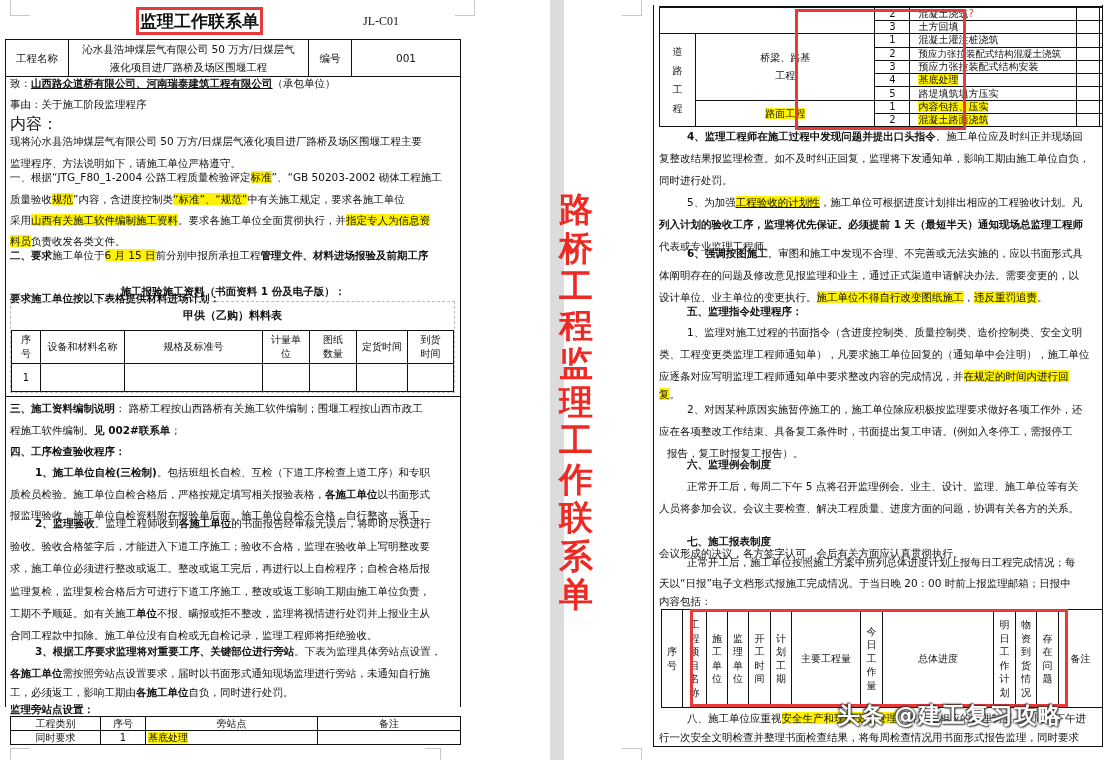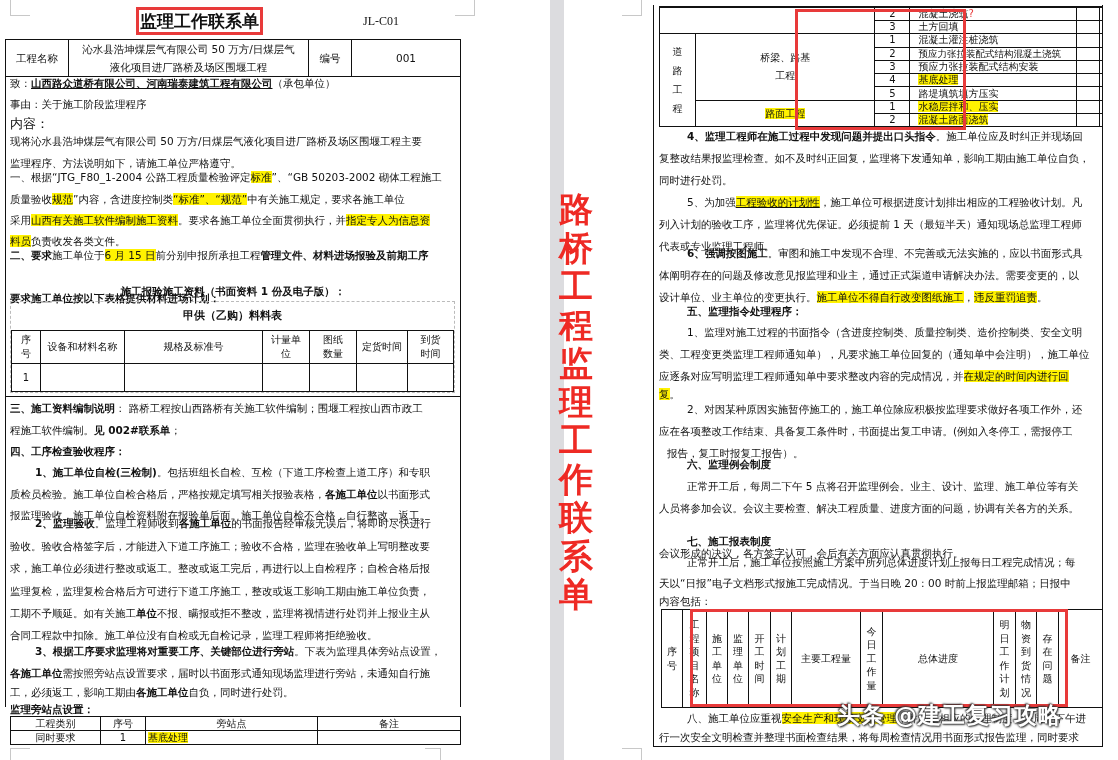--- a/index.html
+++ b/index.html
@@ -82,21 +82,21 @@
     <td style="width:43px;">编号</td>
     <td>001</td>
   </tr>
 </tbody>
   </table>
 
 <div class="p p-left" style="top:72px;">
   <span>致：</span><span class="b u">山西路众道桥有限公司、河南瑞泰建筑工程有限公司</span><span>（承包单位）</span>
 </div>
 <div class="p p-left" style="top:93px;">事由：关于施工阶段监理程序</div>
-<div class="p p-left" style="top:113px;font-size:13px;">内容：</div>
+<div class="p p-left" style="top:113px;font-size:16px;">内容：</div>
 <div class="p p-left" style="top:130px;"> 现将沁水县浩坤煤层气有限公司 50 万方/日煤层气液化项目进厂路桥及场区围堰工程主要</div>
 <div class="p p-left" style="top:152px;">监理程序、方法说明如下，请施工单位严格遵守。</div>
 
 <div class="p p-left" style="top:166px;">
   <span>一、根据“JTG_F80_1-2004 公路工程质量检验评定</span><span class="hl">标准</span><span>”、“GB 50203-2002 砌体工程施工</span>
 </div>
 <div class="p p-left" style="top:188px;">
   <span>质量验收</span><span class="hl">规范</span><span>”内容，含进度控制类</span><span class="hl">“标准”、“规范”</span><span>中有关施工规定，要求各施工单位</span>
 </div>
 <div class="p p-left" style="top:209px;">
@@ -266,21 +266,21 @@
   </tr>
   <tr>
     <td>5</td>
     <td class="left">路堤填筑填方压实</td>
     <td></td>
         <td></td>
   </tr>
   <tr>
     <td rowspan="2"><span class="hl">路面工程</span></td>
     <td>1</td>
-    <td class="left"><span class="hl">水稳层拌和、压实</span></td>
+    <td class="left"><span class="hl">内容包括、压实</span></td>
     <td></td>
         <td></td>
   </tr>
   <tr>
     <td>2</td>
     <td class="left"><span class="hl">混凝土路面浇筑</span></td>
     <td></td>
         <td></td>
   </tr>
 </tbody>
@@ -289,21 +289,21 @@
 
 <div class="p p-right" style="top:125px;padding-left:28px;">
   <span class="b">4、监理工程师在施工过程中发现问题并提出口头指令</span><span>。施工单位应及时纠正并现场回</span>
 </div>
 <div class="p p-right" style="top:147px;">复整改结果报监理检查。如不及时纠正回复，监理将下发通知单，影响工期由施工单位自负，</div>
 <div class="p p-right" style="top:169px;">同时进行处罚。</div>
 
 <div class="p p-right" style="top:191px;padding-left:28px;">
   <span>5、为加强</span><span class="hl u">工程验收的计划性</span><span>，施工单位可根据进度计划排出相应的工程验收计划。凡</span>
 </div>
-<div class="p p-right" style="top:213px;">列入计划的验收工序，监理将优先保证。必须提前 1 天（最短半天）通知现场总监理工程师</div>
+<div class="p p-right" style="top:213px;font-weight:bold;">列入计划的验收工序，监理将优先保证。必须提前 1 天（最短半天）通知现场总监理工程师</div>
 <div class="p p-right" style="top:235px;">代表或专业监理工程师。</div>
 
 <div class="p p-right" style="top:242px;padding-left:28px;">
   <span class="b">6、强调按图施工</span><span>。审图和施工中发现不合理、不完善或无法实施的，应以书面形式具</span>
 </div>
 <div class="p p-right" style="top:264px;">体阐明存在的问题及修改意见报监理和业主，通过正式渠道申请解决办法。需要变更的，以</div>
 <div class="p p-right" style="top:286px;">
   <span>设计单位、业主单位的变更执行。</span><span class="hl">施工单位不得自行改变图纸施工</span><span>，</span><span class="hl">违反重罚追责</span><span>。</span>
 </div>
 

